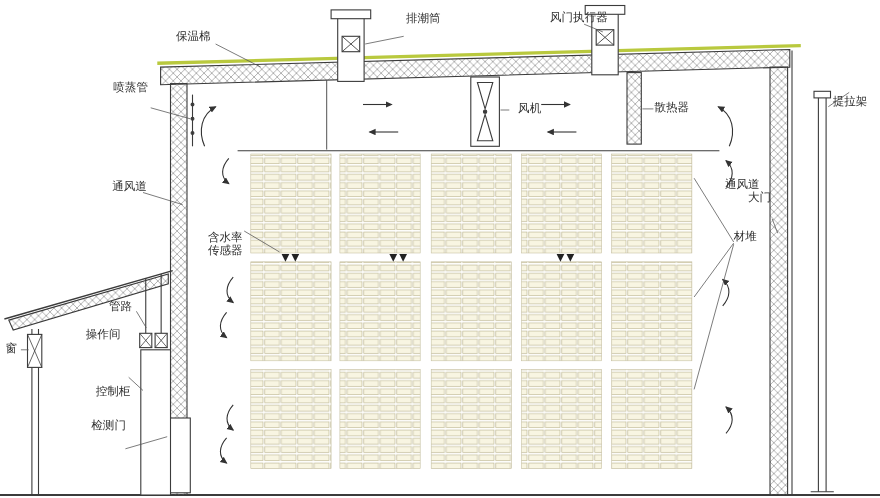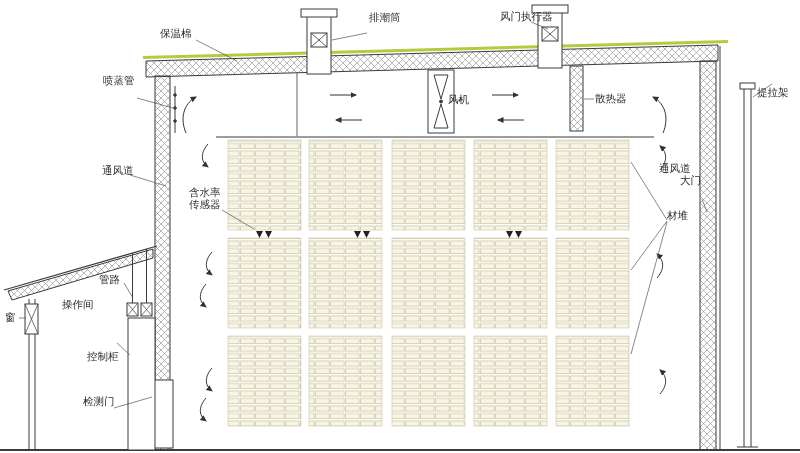--- a/index.html
+++ b/index.html
@@ -1,20 +1,20 @@
 <!DOCTYPE html>
 <html><head>
 <meta charset="utf-8">
 <style>
   * { margin:0; padding:0; box-sizing:border-box; }
   html,body { background:#ffffff; font-family:"Liberation Sans","DejaVu Sans",sans-serif; }
   .canvas { position:relative; width:800px; height:453px; background:#fff; overflow:hidden; }
   .canvas svg { position:absolute; left:0; top:0; }
   .lbl { position:absolute; font-size:10.5px; color:#2e2e2e; line-height:12px; white-space:nowrap; }
-  .pre { white-space:pre-line; }
+  .pre { white-space:pre-line;margin-top:24px; }
 </style>
 </head>
 <body>
 
 <div class="canvas">
 
 <svg width="800" height="453" viewBox="0 0 800 453">
   <defs>
     <pattern id="xh" width="7" height="7" patternUnits="userSpaceOnUse">
       <path d="M0,7 L7,0 M0,0 L7,7" stroke="#8a8a8a" stroke-width="0.6"></path>
@@ -163,27 +163,27 @@
     <line x1="117" y1="343" x2="130" y2="355"></line>
     <line x1="114" y1="408" x2="152" y2="397"></line>
   </g>
 </svg>
 
 <div class="lbl" style="left:160px;top:27px">保温棉</div>
 <div class="lbl" style="left:369px;top:11px">排潮筒</div>
 <div class="lbl" style="left:500px;top:10px">风门执行器</div>
 <div class="lbl" style="left:757px;top:86px">提拉架</div>
 <div class="lbl" style="left:103px;top:74px">喷蒸管</div>
-<div class="lbl" style="left:448px;top:93px">风机</div>
+<div class="lbl" style="left:471px;top:93px">风机</div>
 <div class="lbl" style="left:595px;top:92px">散热器</div>
 <div class="lbl" style="left:102px;top:164px">通风道</div>
 <div class="lbl" style="left:659px;top:162px">通风道</div>
 <div class="lbl pre" style="left:189px;top:186px">含水率
 传感器</div>
 <div class="lbl" style="left:680px;top:174px">大门</div>
 <div class="lbl" style="left:667px;top:209px">材堆</div>
 <div class="lbl" style="left:99px;top:273px">管路</div>
-<div class="lbl" style="left:62px;top:298px">操作间</div>
+<div class="lbl" style="left:78px;top:298px">操作间</div>
 <div class="lbl" style="left:5px;top:311px">窗</div>
 <div class="lbl" style="left:87px;top:350px">控制柜</div>
-<div class="lbl" style="left:83px;top:395px">检测门</div>
+<div class="lbl" style="left:83px;top:381px">检测门</div>
 
 </div>
 
 </body></html>

